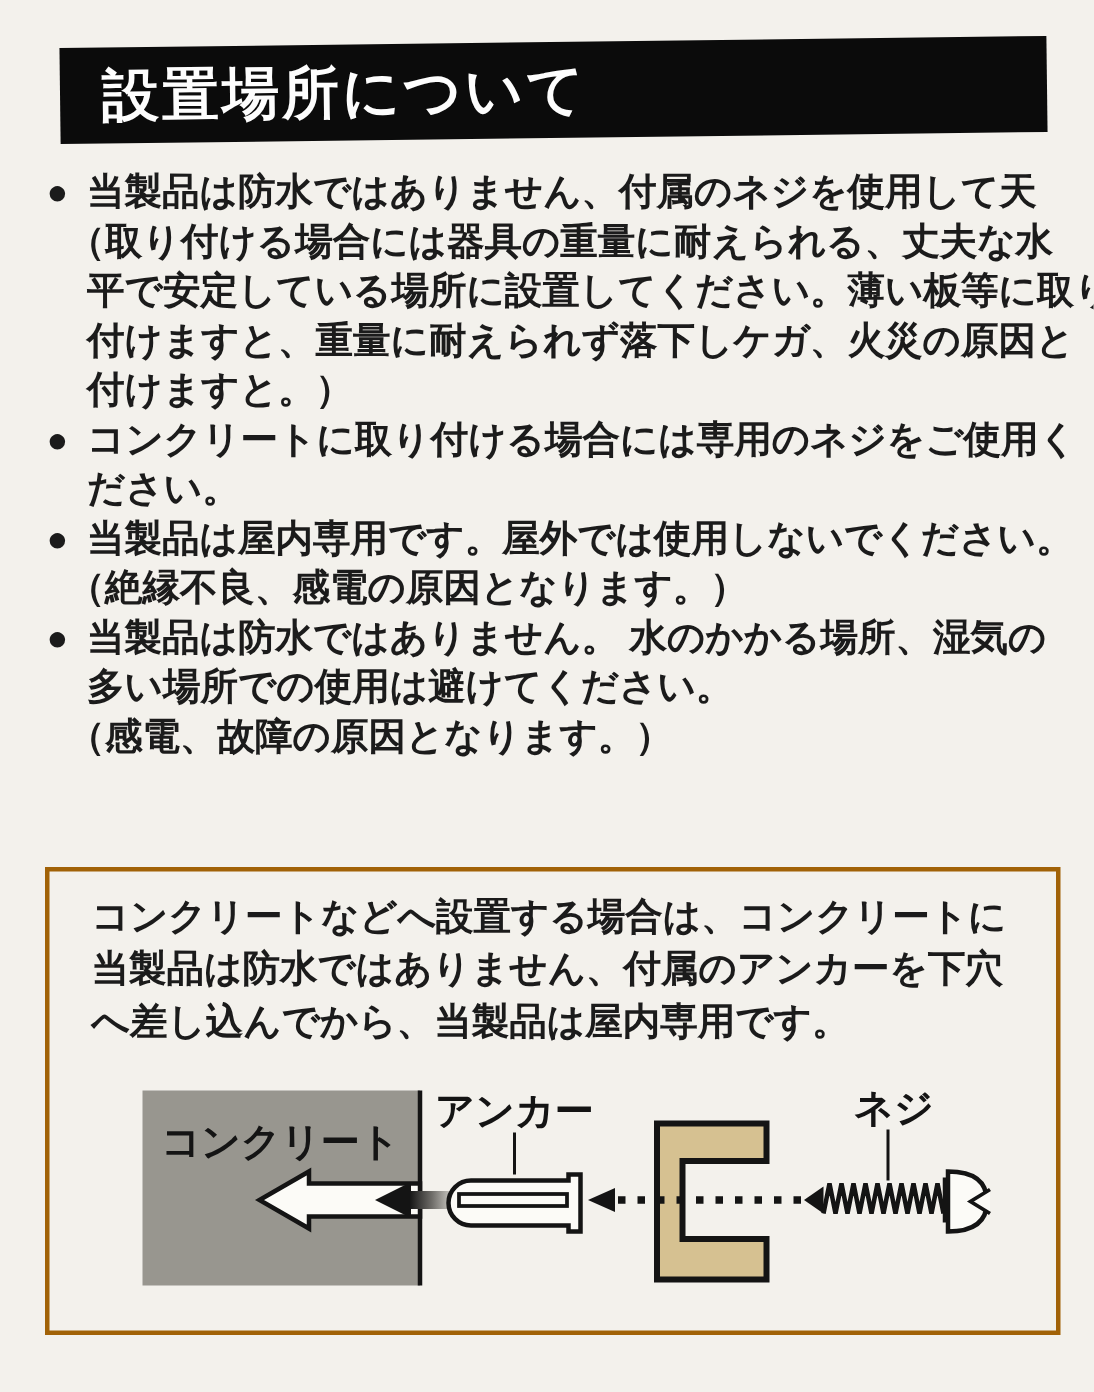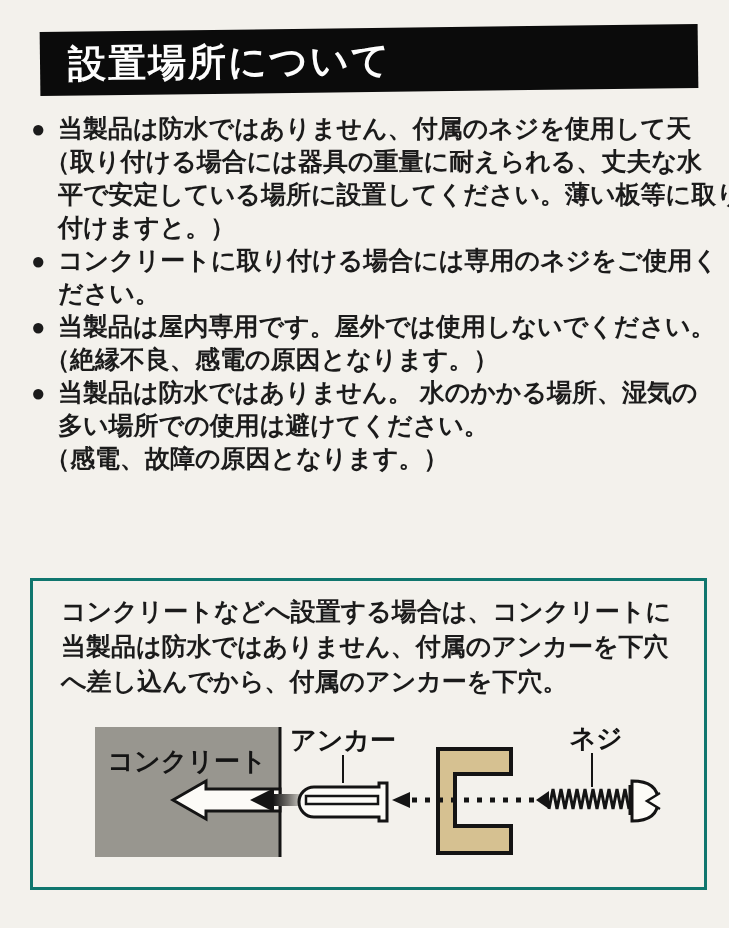--- a/index.html
+++ b/index.html
@@ -25,21 +25,21 @@
     font-size:25px;font-weight:bold;line-height:33px;
   }
   .line{white-space:nowrap;}
   .line.first{position:relative;padding-left:25px;}
   .bullet{position:absolute;left:-2px;top:0;font-size:24px;}
   .line.cont{padding-left:25px;}
   .line.hang{margin-left:-13px;}
   
   .info-box{
     position:absolute;left:30px;top:578px;width:677px;height:312px;
-    border:3px solid #0f766e;box-sizing:border-box;background:transparent;
+    border:3px solid #a16207;box-sizing:border-box;background:transparent;
   }
   .box-text{
     padding:13px 10px 0 28px;font-size:25px;font-weight:bold;line-height:35px;
   }
   .diagram{position:absolute;left:3px;top:136px;}
   .dg-label{font-size:26px;font-weight:bold;font-family:"Liberation Sans",sans-serif;}
 </style>
 </head>
 <body>
 
@@ -49,20 +49,21 @@
 
 <div class="content">
 
   <div>
     <div class="line first">
       <span class="bullet">●</span>
       <span>当製品は防水ではありません、付属のネジを使用して天</span>
     </div>
     <div class="line cont hang">（取り付ける場合には器具の重量に耐えられる、丈夫な水</div>
     <div class="line cont">平で安定している場所に設置してください。薄い板等に取り</div>
+    <div class="line cont">付けますと、重量に耐えられず落下しケガ、火災の原因と</div>
     <div class="line cont">付けますと。）</div>
   </div>
 
   <div>
     <div class="line first">
       <span class="bullet">●</span>
       <span>コンクリートに取り付ける場合には専用のネジをご使用く</span>
     </div>
     <div class="line cont">ださい。</div>
   </div>
@@ -83,21 +84,21 @@
     <div class="line cont">多い場所での使用は避けてください。</div>
     <div class="line cont hang">（感電、故障の原因となります。）</div>
   </div>
 
 </div>
 
 <div class="info-box">
   <div class="box-text">
     <div class="line">コンクリートなどへ設置する場合は、コンクリートに</div>
     <div class="line">当製品は防水ではありません、付属のアンカーを下穴</div>
-    <div class="line">へ差し込んでから、付属のアンカーを下穴。</div>
+    <div class="line">へ差し込んでから、当製品は屋内専用です。</div>
   </div>
 
   <svg class="diagram" width="671" height="172" viewBox="0 0 671 172">
     <defs>
       <linearGradient id="fade" x1="0" y1="0" x2="1" y2="0">
         <stop offset="0" stop-color="#141414"></stop>
         <stop offset="0.55" stop-color="#6e6c68"></stop>
         <stop offset="1" stop-color="#c4c2bc"></stop>
       </linearGradient>
     </defs>

